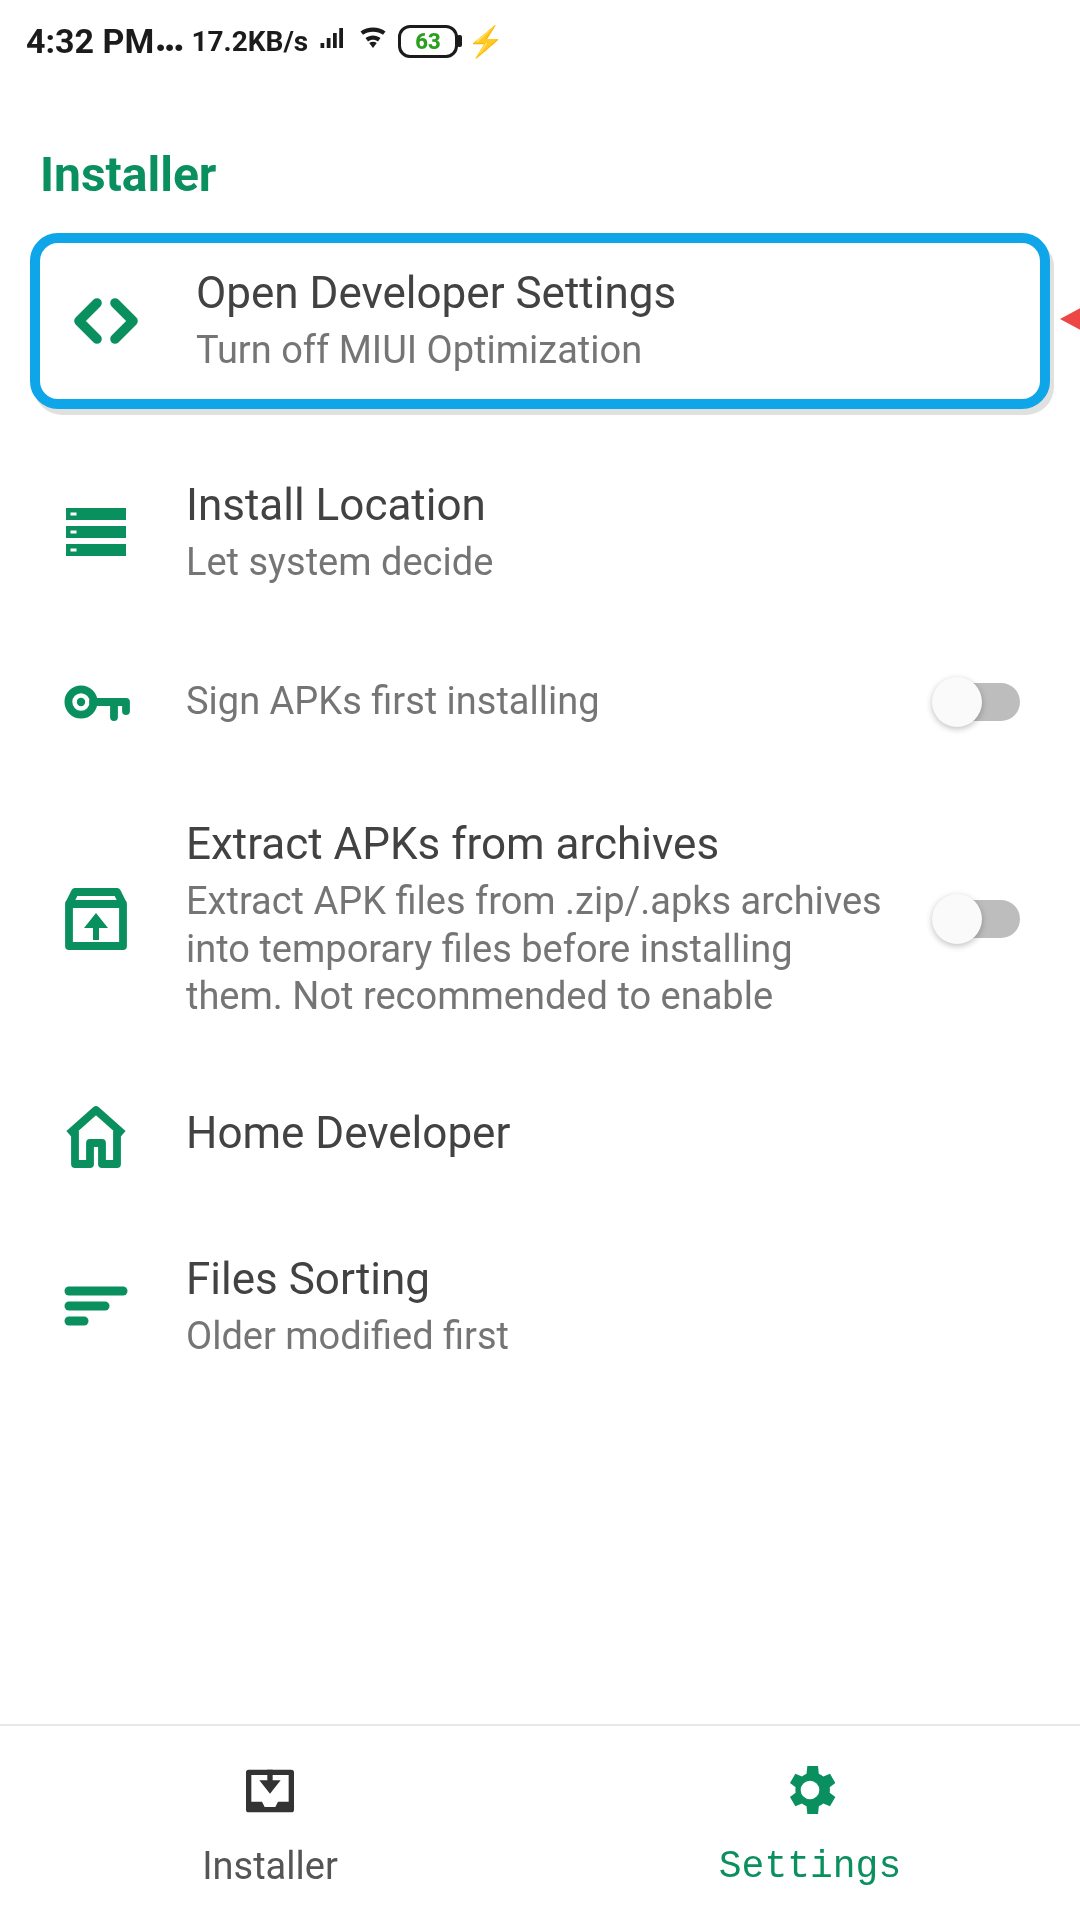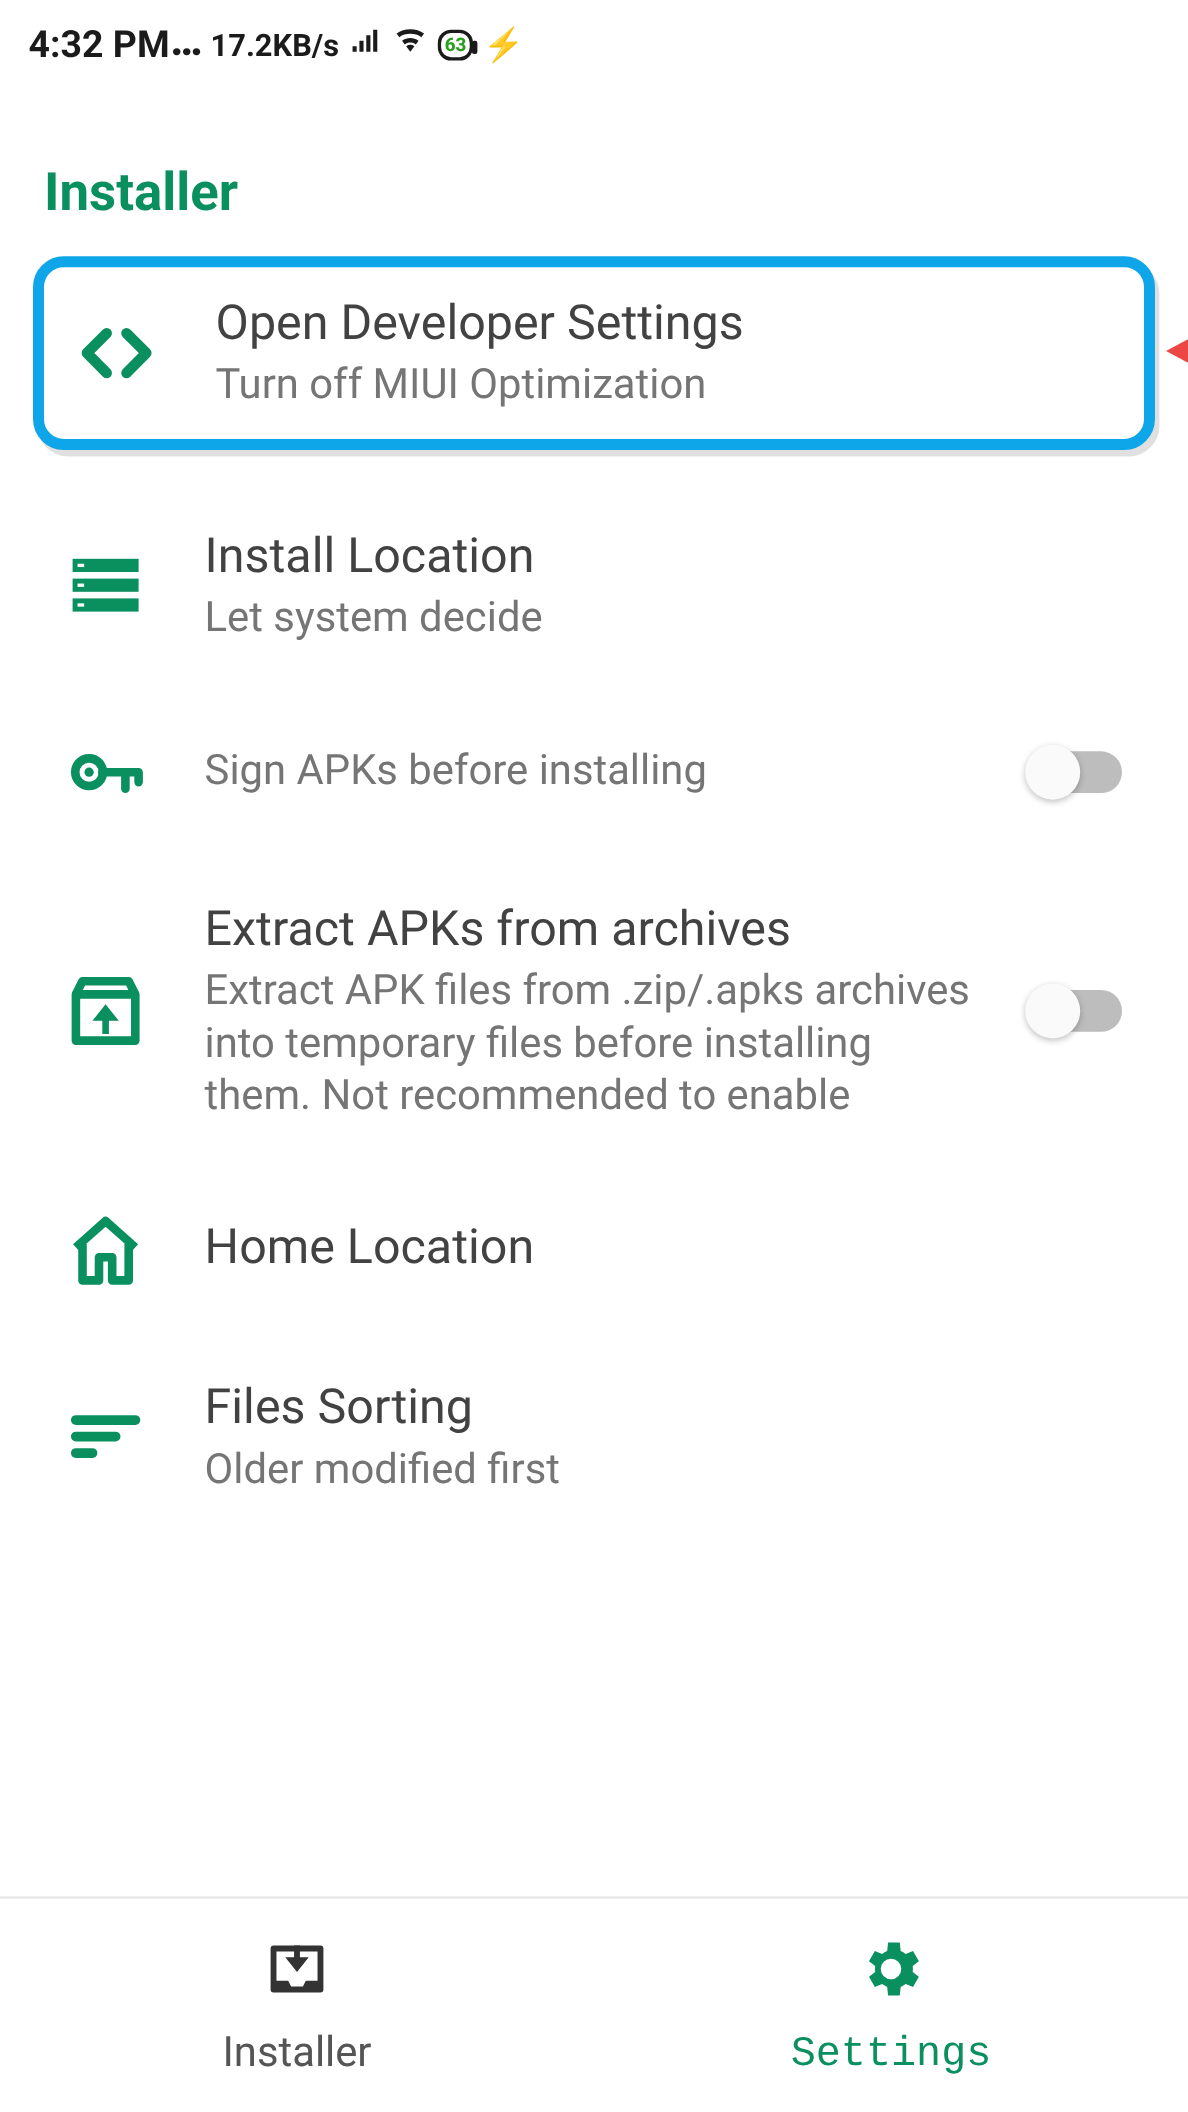--- a/index.html
+++ b/index.html
@@ -5,21 +5,21 @@
   * { box-sizing: border-box; margin: 0; padding: 0; }
   html, body { width: 1080px; height: 1920px; font-family: -apple-system, Roboto, "Helvetica Neue", Arial, sans-serif; background: #ffffff; color: #333; }
   body { display: flex; flex-direction: column; position: relative; }
 
   
   .status-bar { display: flex; justify-content: flex-start; align-items: center; padding: 18px 26px 12px 26px; font-weight: 700; font-size: 34px; color: #1b1b1b; }
   .status-right { display: flex; align-items: center; gap: 10px; font-size: 30px; font-weight: 600; }
   .dots { letter-spacing: -4px; font-size: 46px; line-height: 1; position: relative; top: -6px; }
   .net { font-size: 28px; font-weight: 700; }
   .sig-icon svg { width: 30px; height: 30px; }
-  .batt { border: 3px solid #1b1b1b; border-radius: 12px; padding: 1px 3px; font-size: 17px; font-weight: 800; position: relative; display: inline-flex; align-items: center; }
+  .batt { border: 3px solid #1b1b1b; border-radius: 12px; padding: 1px 14px; font-size: 22px; font-weight: 800; position: relative; display: inline-flex; align-items: center; }
   .batt::after { content: ""; position: absolute; right: -7px; top: 7px; width: 5px; height: 12px; background: #1b1b1b; border-radius: 2px; }
   .batt .fill { color: #2aa01e; }
   .bolt { font-size: 30px; font-weight: 800; }
 
   
   .header { padding: 70px 40px 30px 40px; }
   .header-title { font-size: 48px; font-weight: 700; color: #0a8f5e; }
 
   
   .list { flex: 1; padding: 0 30px; }
@@ -124,21 +124,21 @@
     <div class="icon-slot">
       <svg viewBox="0 0 24 24">
           <g fill="none" stroke="#0a8f5e" stroke-width="2.6">
             <circle cx="7" cy="12" r="4.2"></circle>
             <circle cx="7" cy="12" r="1.4" fill="#0a8f5e" stroke="none"></circle>
             <path d="M11 12h11M18 12v5M22 12v3" stroke-linecap="round"></path>
           </g>
         </svg>
     </div>
     <div class="text-slot">
-      <div class="row-sub">Sign APKs before installing</div>
+      <div class="row-sub">Sign APKs first installing</div>
     </div>
     <div class="toggle-slot">
       <div class="toggle-track">
         <div class="toggle-thumb"></div>
       </div>
     </div>
   </div>
 
   <div class="row">
     <div class="icon-slot">
@@ -161,21 +161,21 @@
     </div>
   </div>
 
   <div class="row">
     <div class="icon-slot">
       <svg viewBox="0 0 24 24">
           <path fill="none" stroke="#0a8f5e" stroke-width="2.6" stroke-linejoin="round" d="M3 11l9-8 9 8M5 10v11h5v-7h4v7h5V10"></path>
         </svg>
     </div>
     <div class="text-slot">
-      <div class="row-title">Home Location</div>
+      <div class="row-title">Home Developer</div>
     </div>
   </div>
 
   <div class="row">
     <div class="icon-slot">
       <svg viewBox="0 0 24 24">
           <g stroke="#0a8f5e" stroke-width="3" stroke-linecap="round">
             <line x1="3" y1="7" x2="21" y2="7"></line>
             <line x1="3" y1="12" x2="15" y2="12"></line>
             <line x1="3" y1="17" x2="8" y2="17"></line>

